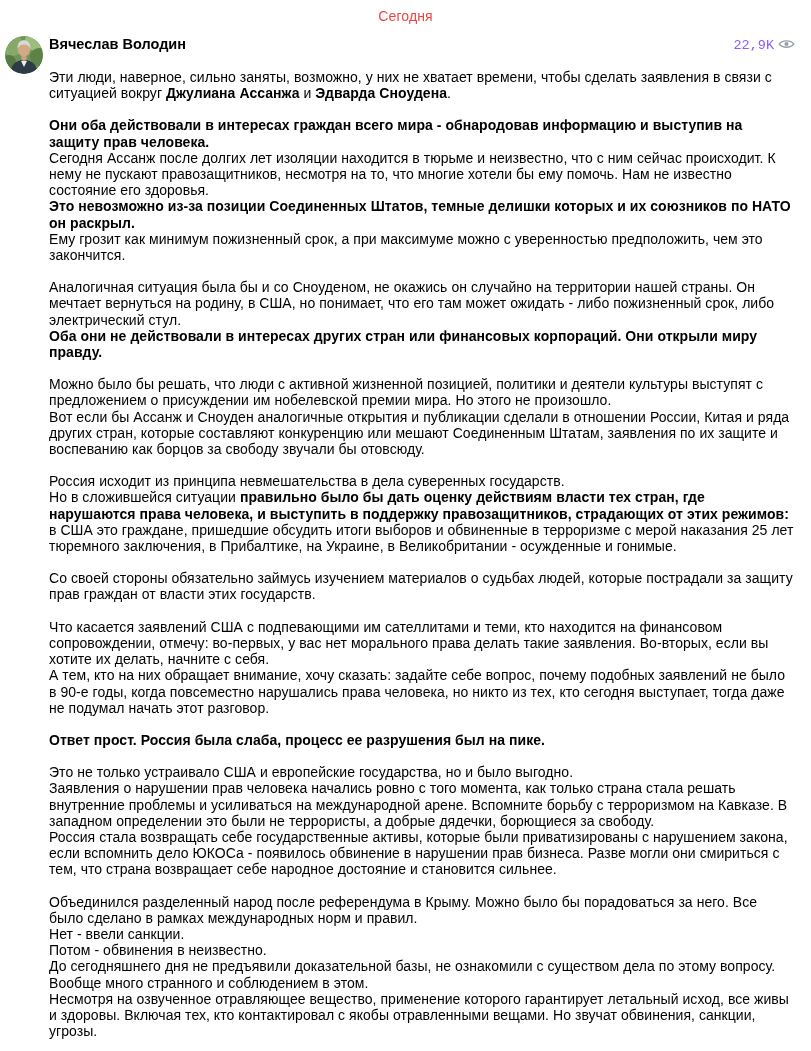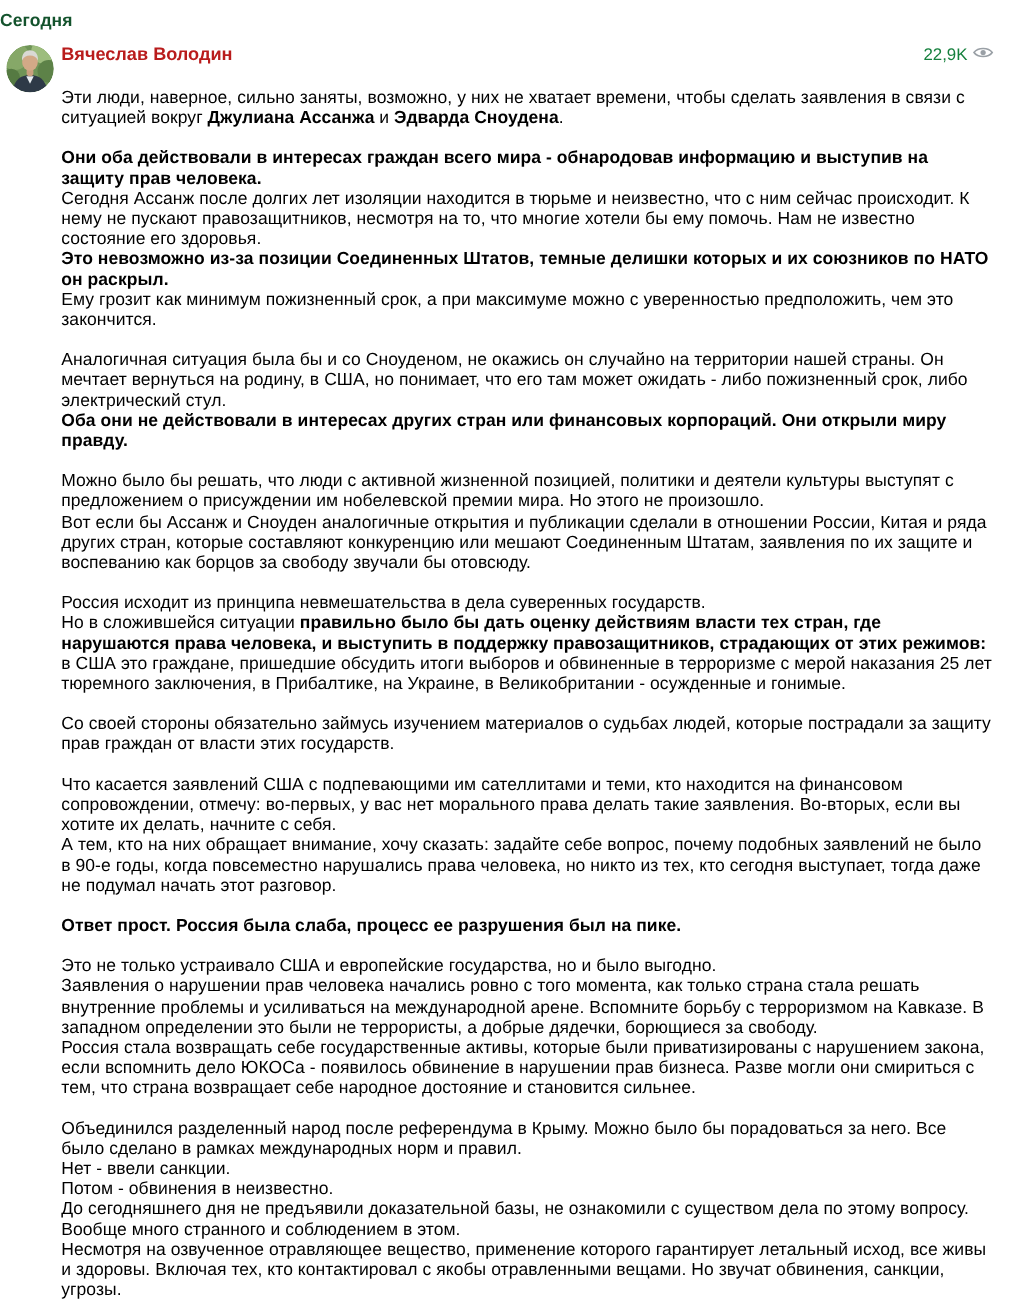--- a/index.html
+++ b/index.html
@@ -9,24 +9,25 @@
     font-family: "Liberation Sans", "DejaVu Sans", sans-serif;
   }
   .page {
     width: 811px;
     height: 1051px;
     background: #ffffff;
     overflow: hidden;
     box-sizing: border-box;
   }
   .date-row {
+    text-align: center;
     padding: 8px 0 12px 0;
-    color: #14532d;
+    color: #ef4444;
     font-size: 14px;
-    font-weight: 700;
+    font-weight: 400;
     letter-spacing: 0.1px;
   }
   .message-row {
     display: flex;
     align-items: flex-start;
     padding: 0 16px 0 5px;
   }
   .avatar {
     flex: 0 0 38px;
     width: 38px;
@@ -105,22 +106,22 @@
             <ellipse cx="19" cy="13.5" rx="6.3" ry="7.1" fill="#d2a987"></ellipse>
             <path d="M12.6 12.5 C12.2 6.3 15.8 4.2 19 4.2 C22.2 4.2 25.8 6.3 25.4 12.5 C24.1 9.6 22.1 8.4 19 8.4 C15.9 8.4 13.9 9.6 12.6 12.5 Z" fill="#d9d9d4"></path>
           </g>
         </svg>
       </span>
     </div>
 
     <div class="msg-content">
 
       <div class="msg-top">
-        <span class="author" title="Вячеслав Володин" style="color: #b91c1c;">Вячеслав Володин</span>
-        <span class="views" style="color: #15803d;">
+        <span class="author" title="Вячеслав Володин" style="color: #000000;">Вячеслав Володин</span>
+        <span class="views" style="color: #8b5cf6; font-family: Liberation Mono, monospace;">
           <span>22,9K</span>
           <span>
             <svg width="17" height="12" viewBox="0 0 17 12" aria-hidden="true">
               <path d="M1.2 6 C4.3 1.7 12.7 1.7 15.8 6 C12.7 10.3 4.3 10.3 1.2 6 Z" fill="none" stroke="#9aa0a6" stroke-width="1.3"></path>
               <circle cx="8.5" cy="6" r="2.1" fill="#9aa0a6"></circle>
             </svg>
           </span>
         </span>
       </div>
 

